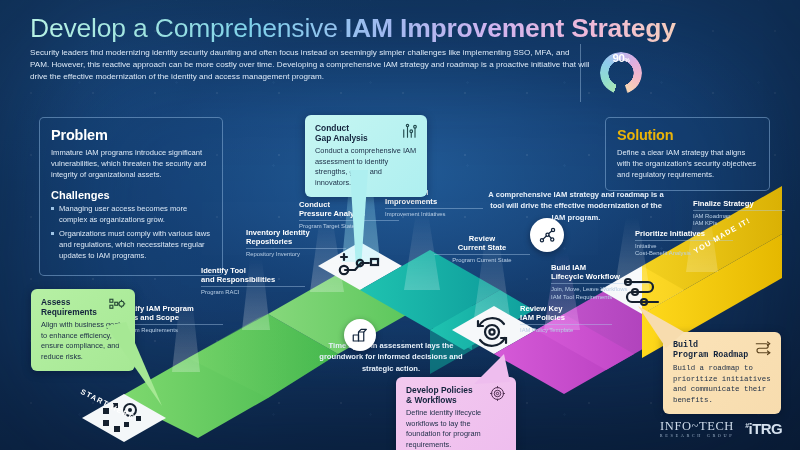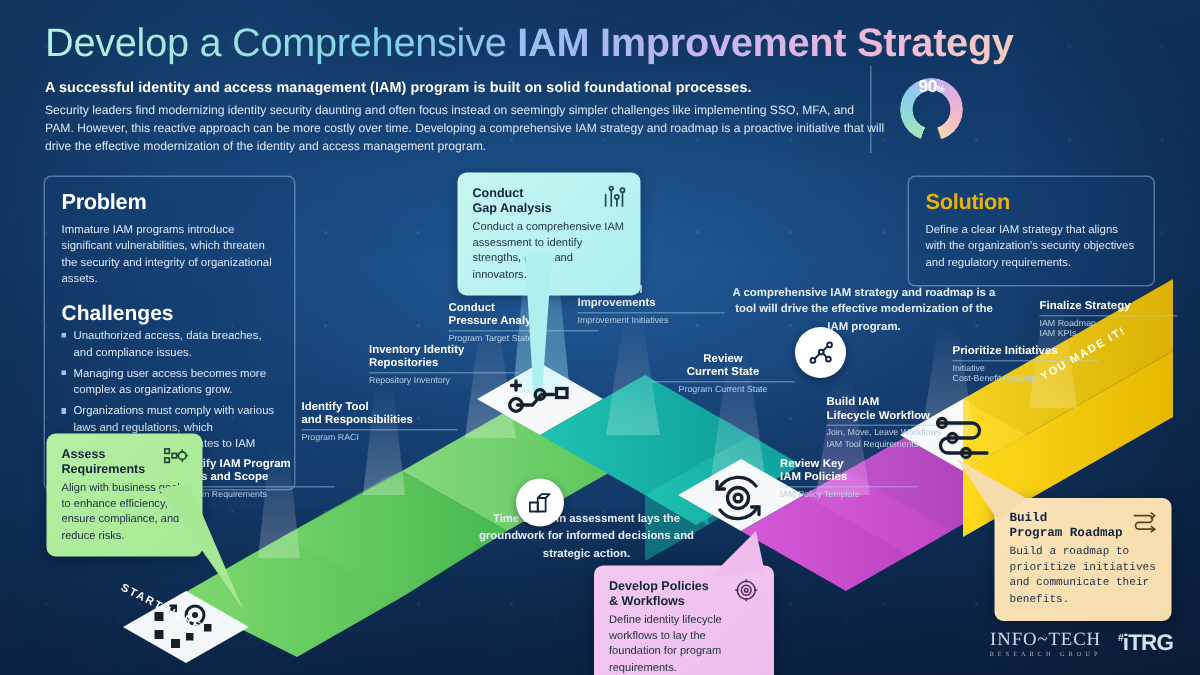--- a/index.html
+++ b/index.html
@@ -62,26 +62,26 @@
     font-size:11.5px;font-weight:700;color:#ffffff;letter-spacing:-.3px;
   }
   .donut .lbl sup{font-size:6px;font-weight:700;}
   #stat-text{font-size:8.2px;line-height:1.45;color:#eaf2fb;width:140px;}
 
   
   .panel{
     position:absolute;border:1px solid rgba(160,200,240,.45);border-radius:5px;
     background:rgba(20,62,114,.30);padding:9px 11px 10px;
   }
-  #problem-panel{left:29px;top:117px;width:168px;}
+  #problem-panel{left:39px;top:117px;width:184px;}
   #solution-panel{left:605px;top:117px;width:165px;}
   .panel h3{font-size:14.5px;font-weight:700;letter-spacing:-.2px;margin-bottom:4px;color:#fff;}
   #solution-panel h3{color:#eab308;}
   .panel p{font-size:7.6px;line-height:1.45;color:#dde9f6;}
-  .panel h4{font-size:14px;font-weight:700;margin-top:9px;margin-bottom:3px;color:#fff;}
+  .panel h4{font-size:11px;font-weight:700;margin-top:9px;margin-bottom:3px;color:#fff;}
   .panel ul{list-style:none;}
   .panel li{
     font-size:7.6px;line-height:1.42;color:#dde9f6;position:relative;padding-left:8px;margin-bottom:3.5px;
   }
   .panel li:before{
     content:"";position:absolute;left:0;top:3.2px;width:3.2px;height:3.2px;
     background:#9fc4e6;border-radius:0;
   }
 
   
@@ -133,41 +133,39 @@
   #made-it{left:690px;top:231px;transform:rotate(-30deg);color:#ffffff;letter-spacing:1.1px;}
 </style>
 </head>
 <body>
 
 <div id="bg"></div>
 <div class="vignette"></div>
 
 <div id="header">
   <div id="title"><span>Develop a Comprehensive </span><b>IAM Improvement Strategy</b></div>
-  <div id="lede">A successful identity and access management (IAM) program is built on solid foundational processes.</div>
   <div id="body-copy">Security leaders find modernizing identity security daunting and often focus instead on seemingly simpler challenges like implementing SSO, MFA, and PAM. However, this reactive approach can be more costly over time. Developing a comprehensive IAM strategy and roadmap is a proactive initiative that will drive the effective modernization of the identity and access management program.</div>
 </div>
 <div id="hdr-div"></div>
 
 <div id="stat">
   <div class="donut">
     <div class="ring"></div>
     <div class="lbl">
         <span>90</span>
         <sup>%</sup>
       </div>
   </div>
 </div>
 
 <div class="panel" id="problem-panel">
   <h3>Problem</h3>
   <p>Immature IAM programs introduce significant vulnerabilities, which threaten the security and integrity of organizational assets.</p>
   <h4>Challenges</h4>
   <ul>
-    <li>Unauthorized access, data breaches, and compliance issues.</li>
     <li>Managing user access becomes more complex as organizations grow.</li>
     <li>Organizations must comply with various laws and regulations, which necessitates regular updates to IAM programs.</li>
   </ul>
 </div>
 
 <div class="panel" id="solution-panel">
   <h3>Solution</h3>
   <p>Define a clear IAM strategy that aligns with the organization's security objectives and regulatory requirements.</p>
 </div>
 

